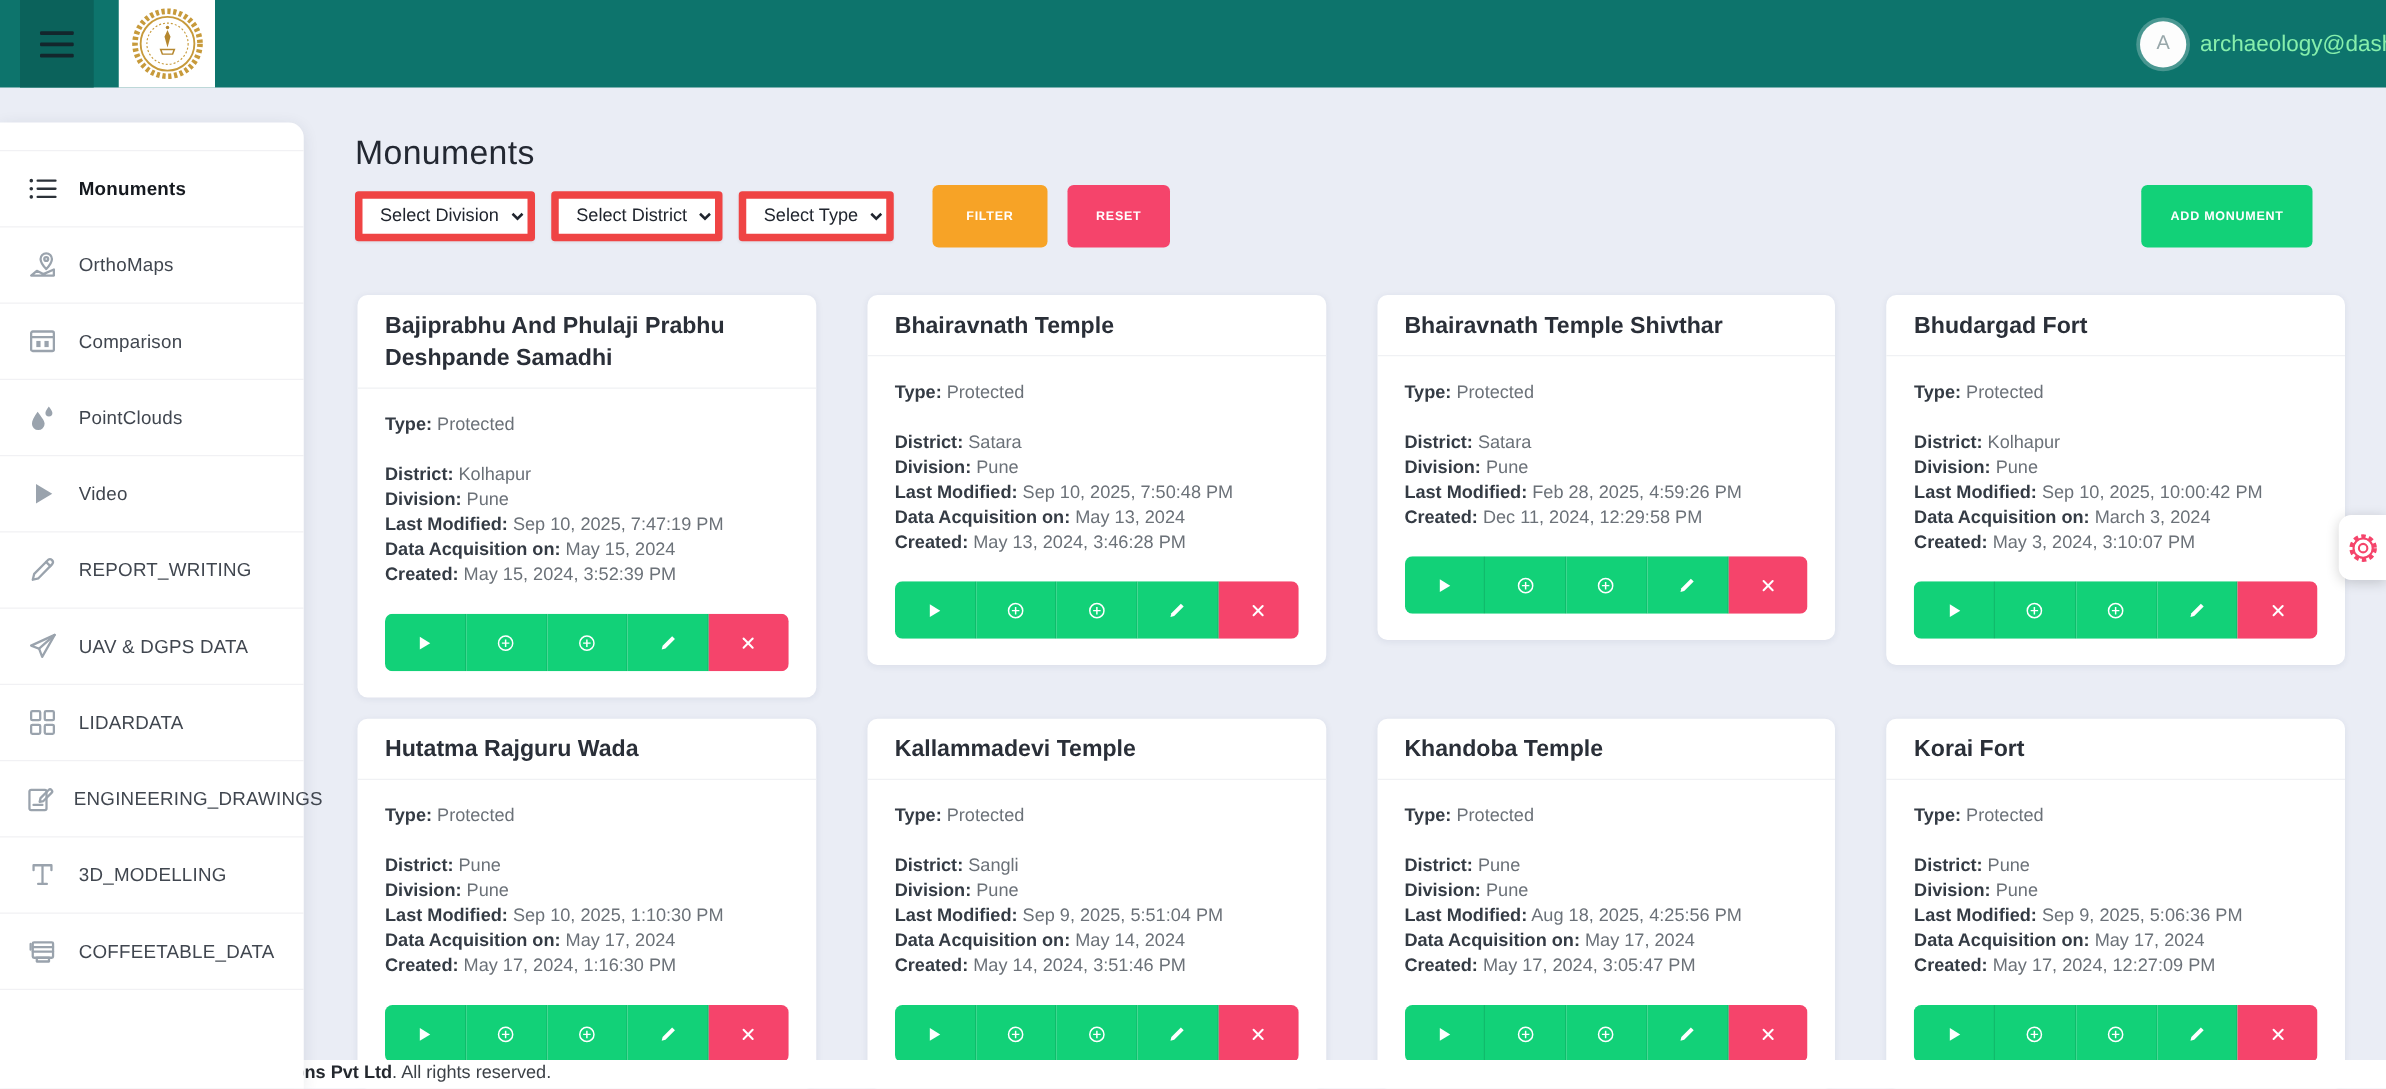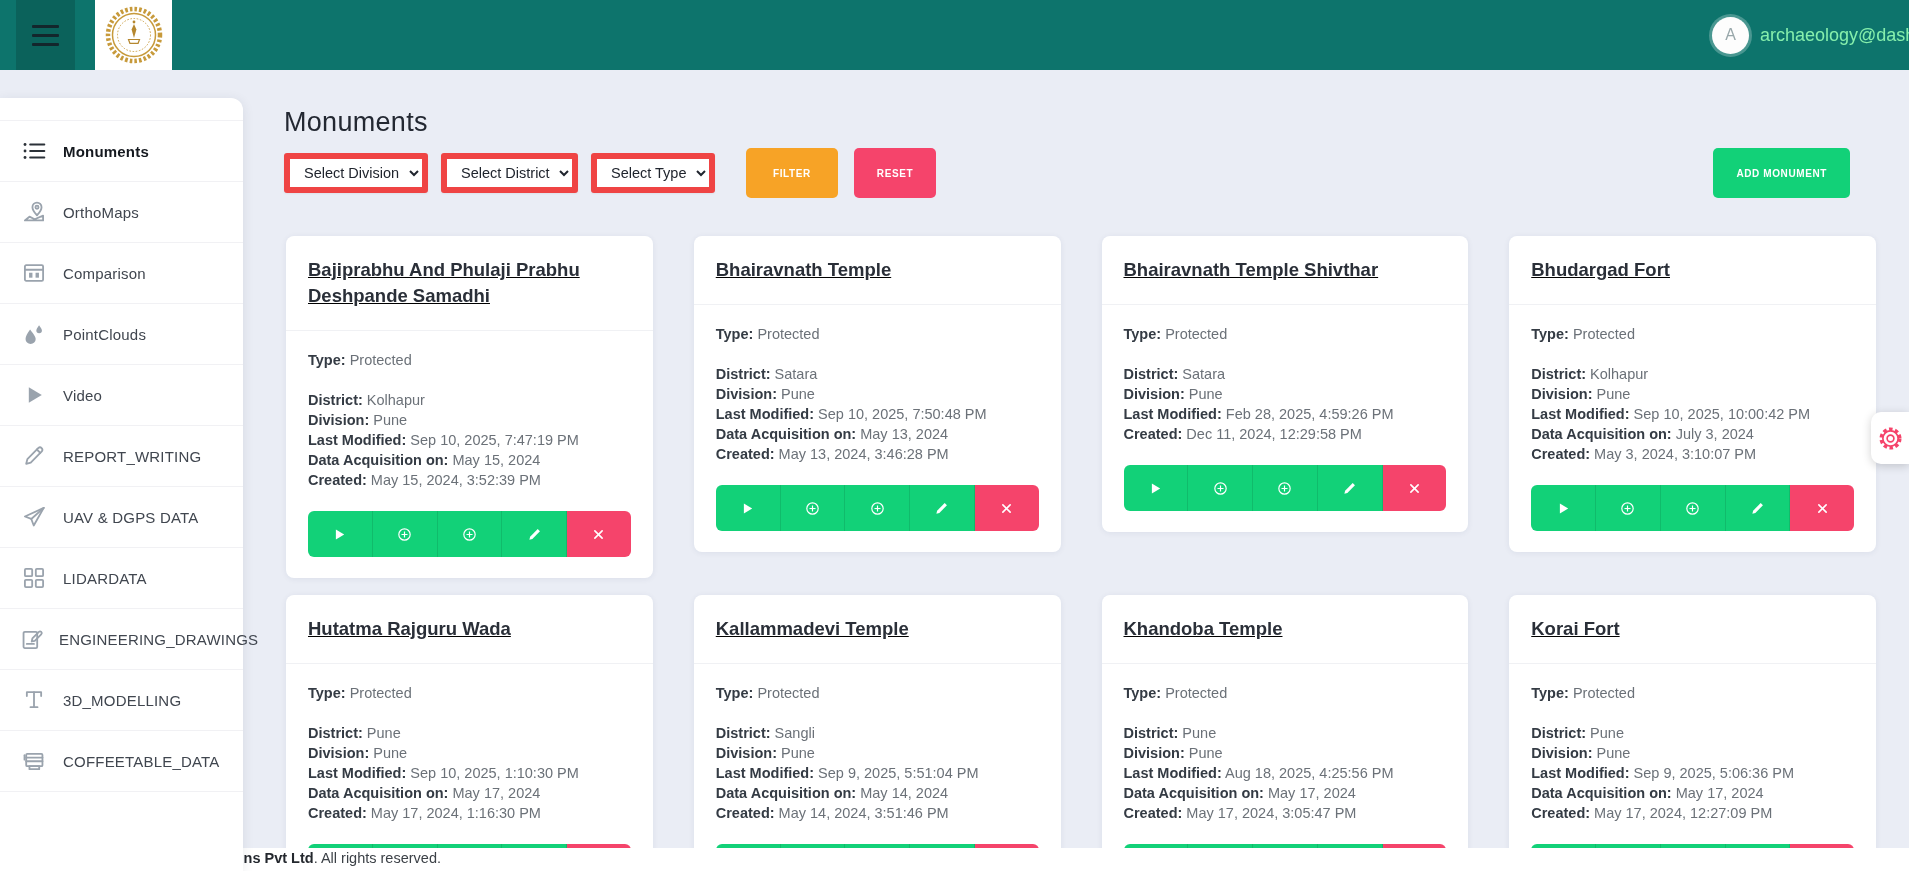--- a/index.html
+++ b/index.html
@@ -32,21 +32,21 @@
   .filter-row { display:flex; align-items:center; height:42px; }
   .filter-row select { height:40px; background:#fff; border:6px solid #ef4444; border-radius:3px; padding:0 6px 0 10px; font-size:14.5px; color:#20252e; margin-right:13px; font-family:"Liberation Sans", sans-serif; box-shadow:0 1px 2px rgba(0,0,0,.05); cursor:pointer; }
   .btn { height:50px; border:none; border-radius:5px; color:#fff; font-weight:700; font-size:10px; letter-spacing:.6px; cursor:pointer; font-family:Liberation Sans, sans-serif; }
   .btn-filter { background:#f7a326; padding:0 27px; margin-left:18px; }
   .btn-reset  { background:#f5446b; padding:0 23px; margin-left:16px; }
   .btn-add    { background:#12d178; padding:0 23px; margin-left:auto; margin-right:59px; }
 
   
   .cards { margin:42px 33px 0 2px; display:grid; grid-template-columns:repeat(4,1fr); gap:17px 41px; align-items:start; }
   .card { background:#fff; border-radius:8px; box-shadow:0 1px 6px rgba(30,40,80,.07); }
-  .card-header { padding:21px 22px;text-decoration:underline; }
+  .card-header { padding:11px 22px; }
   .card-title { font-size:18.5px; font-weight:600; color:#2a2f38; line-height:26px; }
   .card-sep { height:1px; background:#f0f1f4; }
   .card-body { padding:19px 22px 21px; font-size:14.5px; color:#6b7178; line-height:20px; }
   .line .lbl { font-weight:700; color:#343b44; }
   .row-type { margin-bottom:20px; }
   .card-actions { display:flex; margin:0 22px 21px; height:46px; border-radius:6px; overflow:hidden; }
   .act { flex:1; border:none; background:#12d178; border-right:1px solid rgba(0,0,0,.10); display:flex; align-items:center; justify-content:center; cursor:pointer; }
   .act:last-child { border-right:none; }
   .act.danger { background:#f5446b; }
   .act-icon svg { width:15px; height:15px; display:block; }
@@ -405,21 +405,21 @@
   <div class="card">
     <div class="card-header">
       <div class="card-title">Bhudargad Fort</div>
     </div>
     <div class="card-sep"></div>
     <div class="card-body">
       <div class="line row-type"><span class="lbl">Type:</span> <span class="val">Protected</span></div>
       <div class="line"><span class="lbl">District:</span> <span class="val">Kolhapur</span></div>
       <div class="line"><span class="lbl">Division:</span> <span class="val">Pune</span></div>
       <div class="line"><span class="lbl">Last Modified:</span> <span class="val">Sep 10, 2025, 10:00:42 PM</span></div>
-      <div class="line"><span class="lbl">Data Acquisition on:</span> <span class="val">July 3, 2024</span></div>
+      <div class="line"><span class="lbl">Data Acquisition on:</span> <span class="val">March 3, 2024</span></div>
       <div class="line"><span class="lbl">Created:</span> <span class="val">May 3, 2024, 3:10:07 PM</span></div>
     </div>
     <div class="card-actions">
           <button class="act">
             <span class="act-icon">
               <svg viewBox="0 0 14 14">
                 <path d="M3.6 2.3 L11.4 7 L3.6 11.7 z" fill="#fff"></path>
               </svg>
             </span>
           </button>

